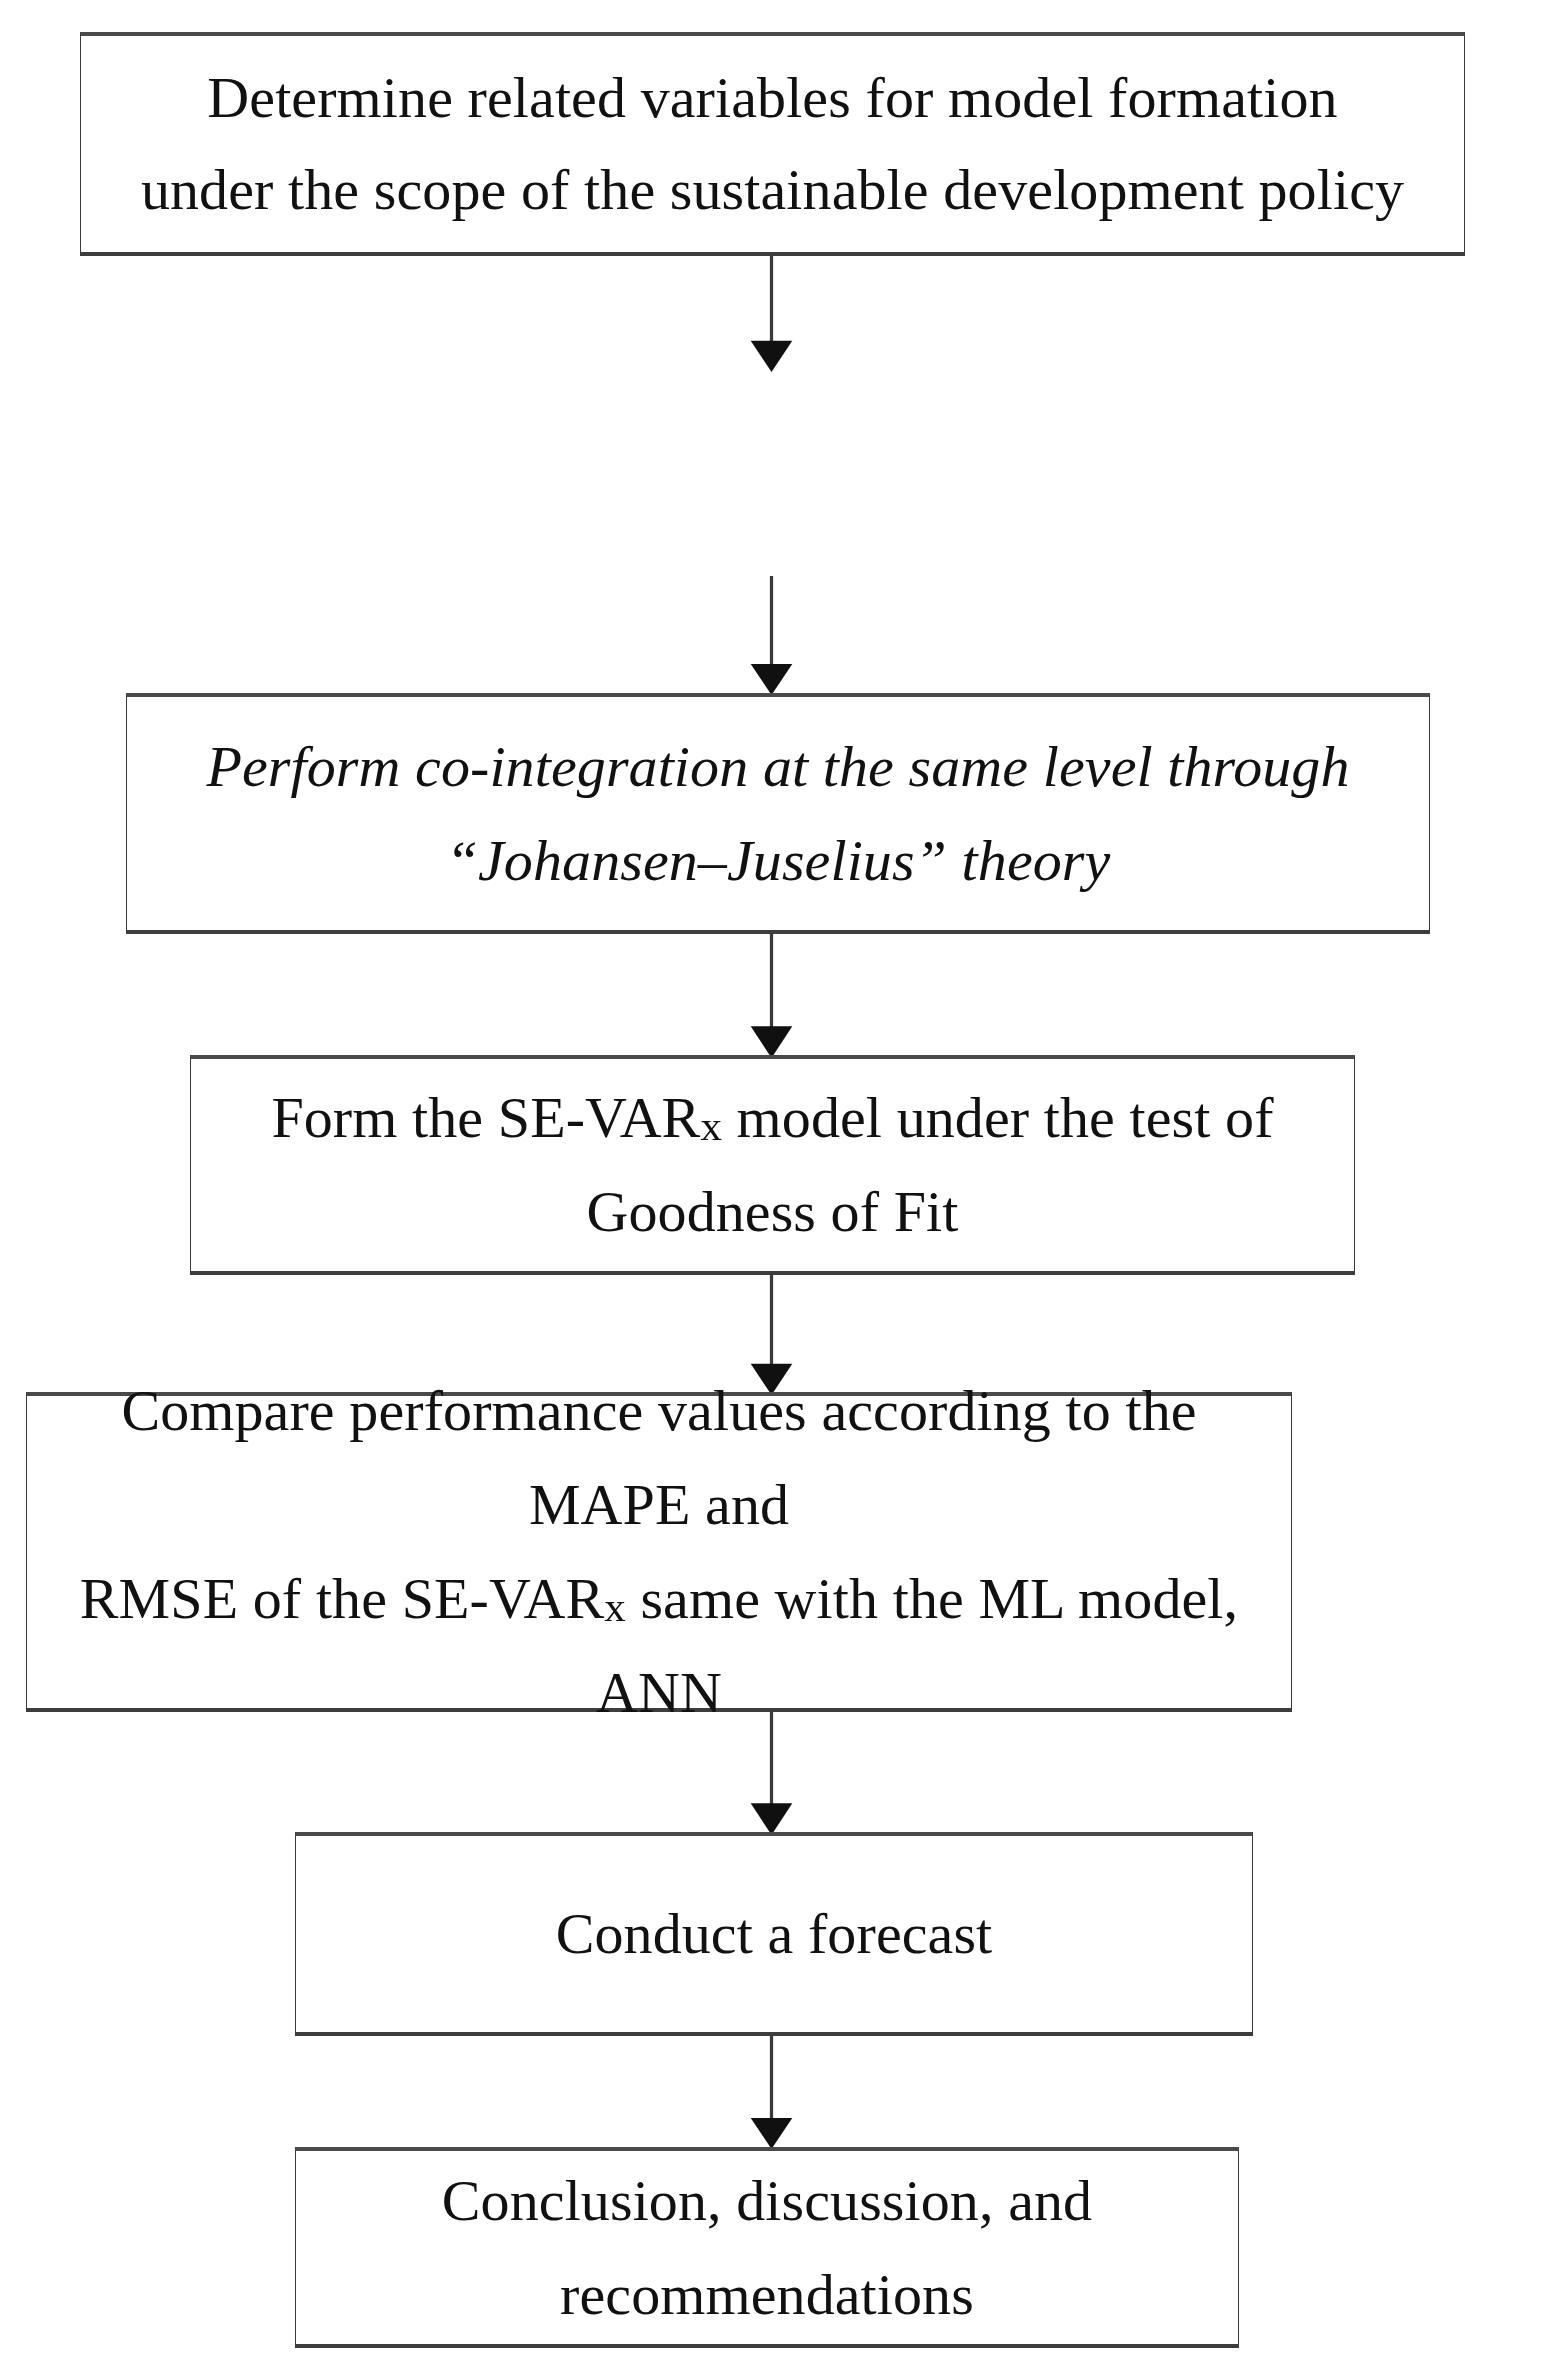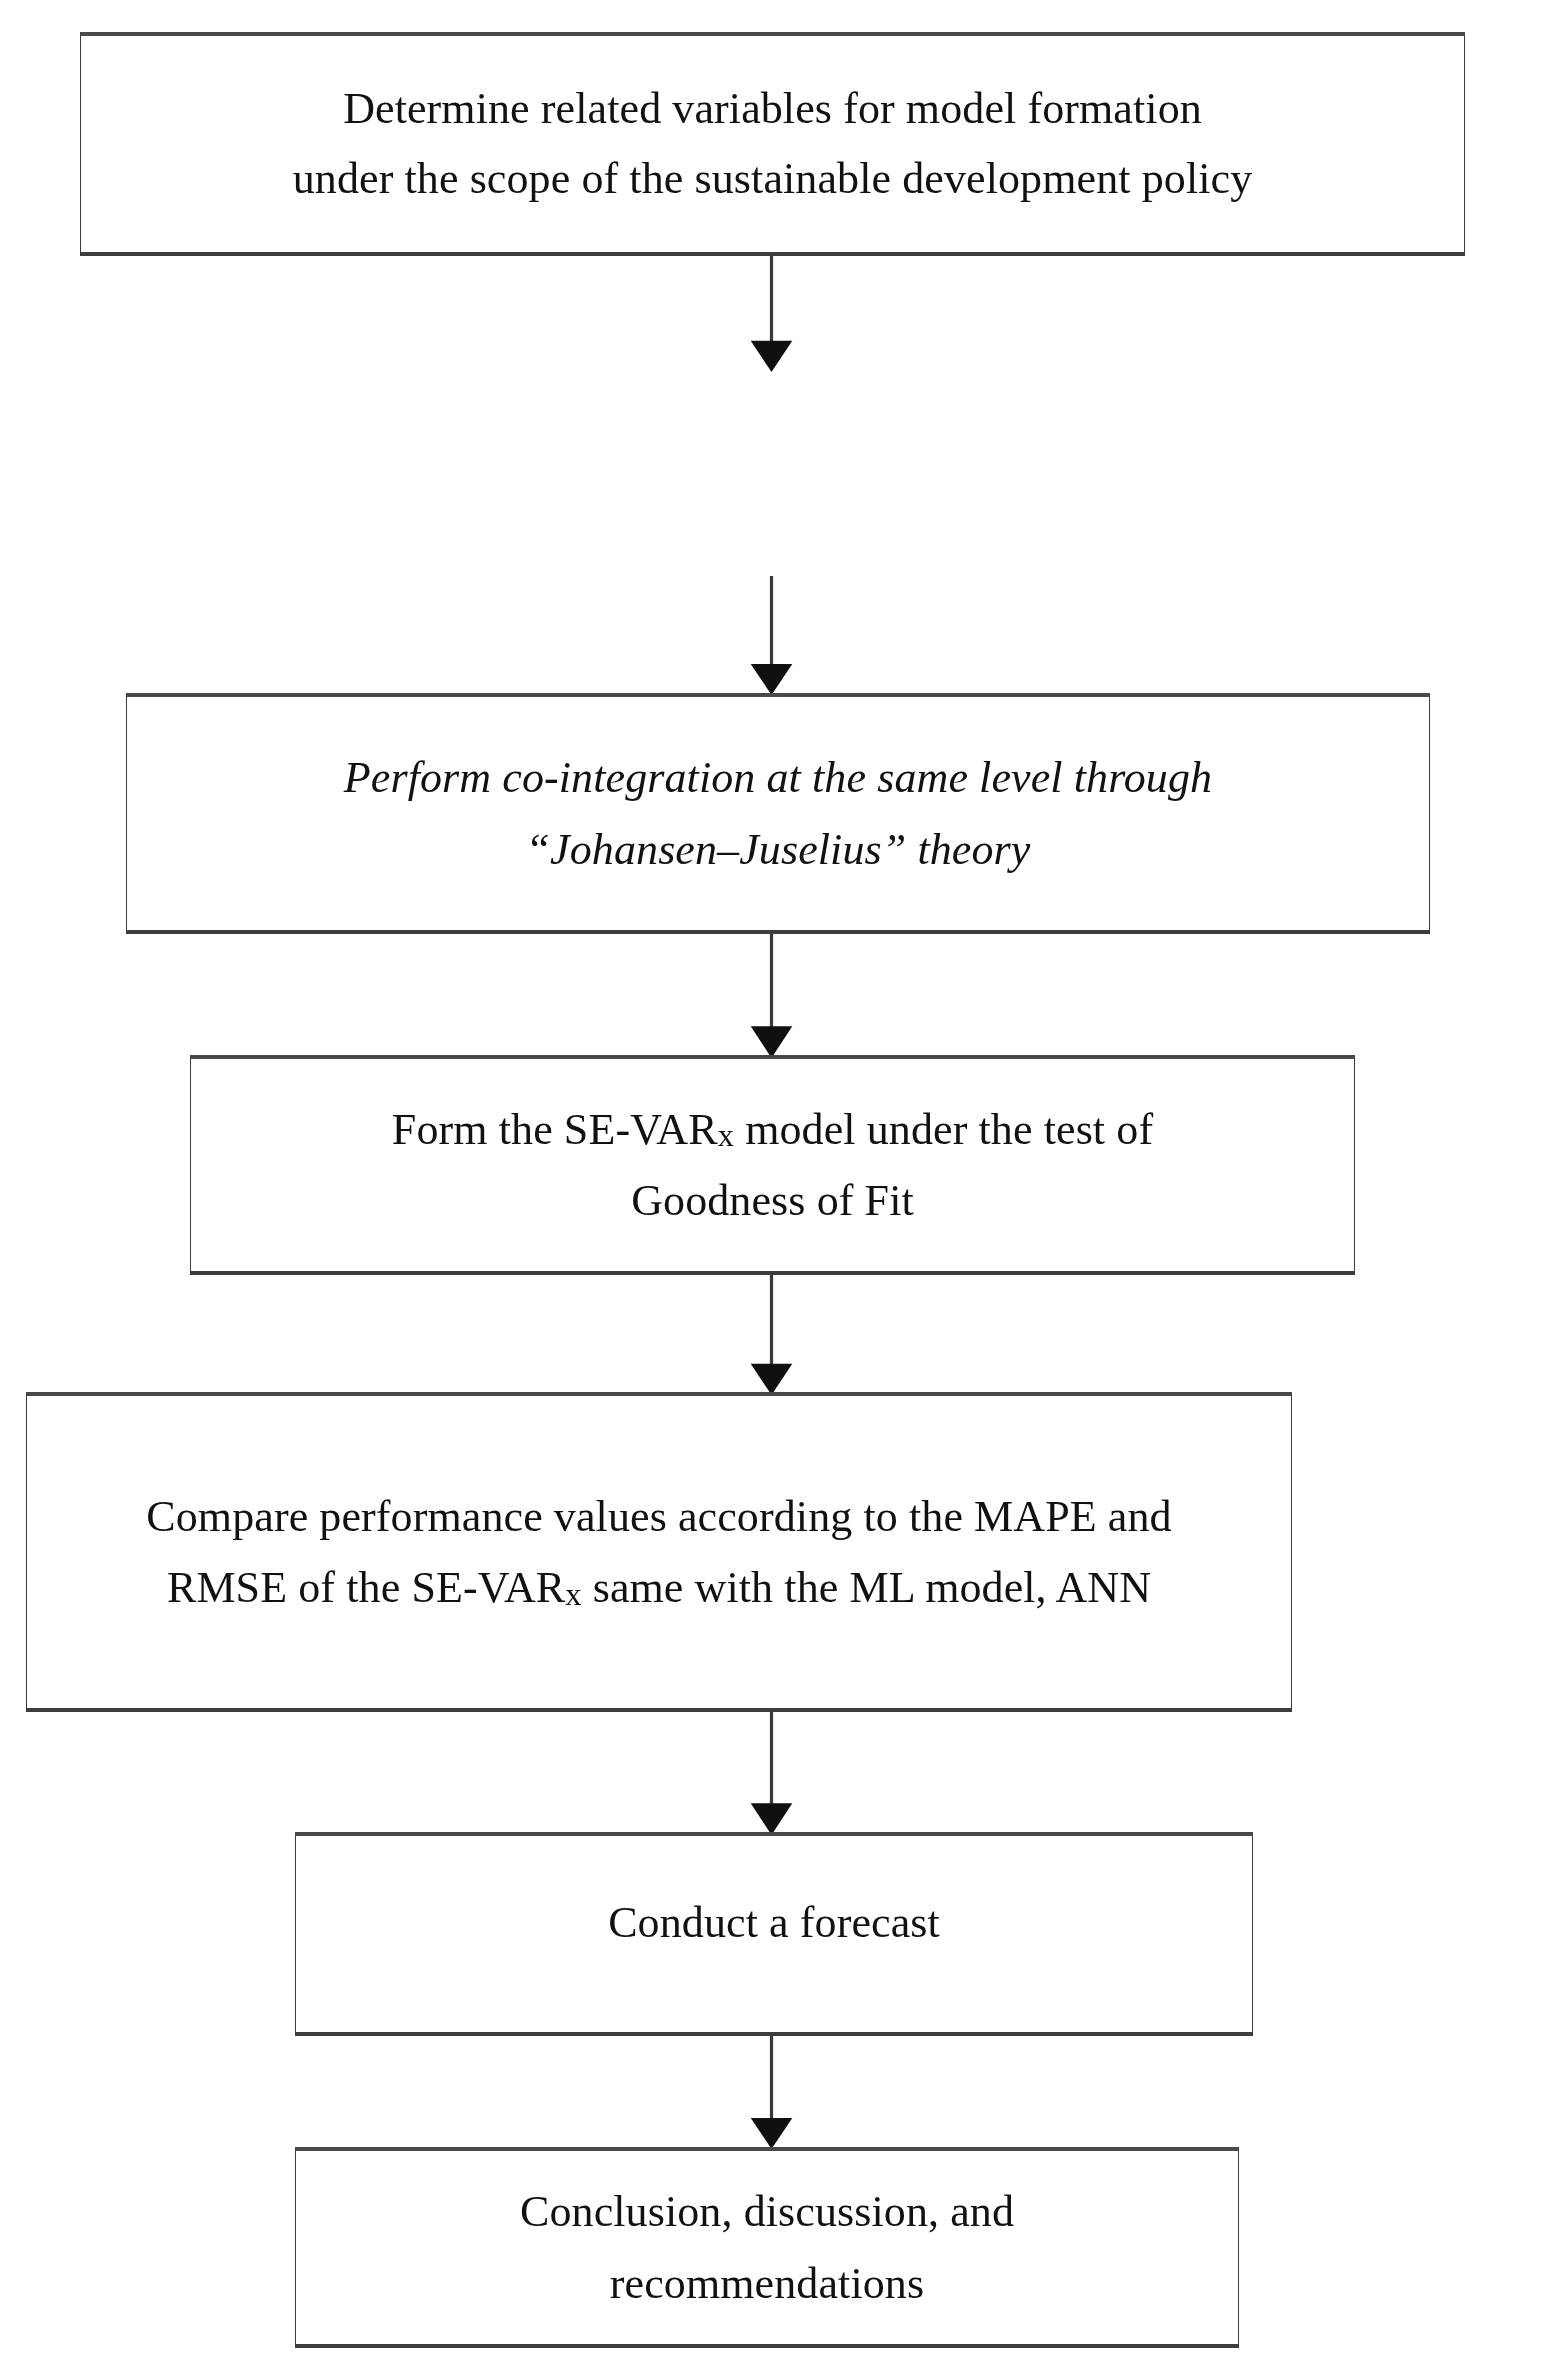--- a/index.html
+++ b/index.html
@@ -29,21 +29,21 @@
     align-items: center;
     justify-content: center;
     text-align: center;
     color: #111111;
   }
   .node-text {
     display: block;
     width: 100%;
     padding: 0 14.3px;
     box-sizing: border-box;
-    font-size: 44px;
+    font-size: 58px;
     line-height: 1.62;
     letter-spacing: 0.1px;
     white-space: pre-line;
   }
   .node-text .sub {
     font-size: 0.74em;
     vertical-align: baseline;
     position: relative;
     top: 0.08em;
   }

